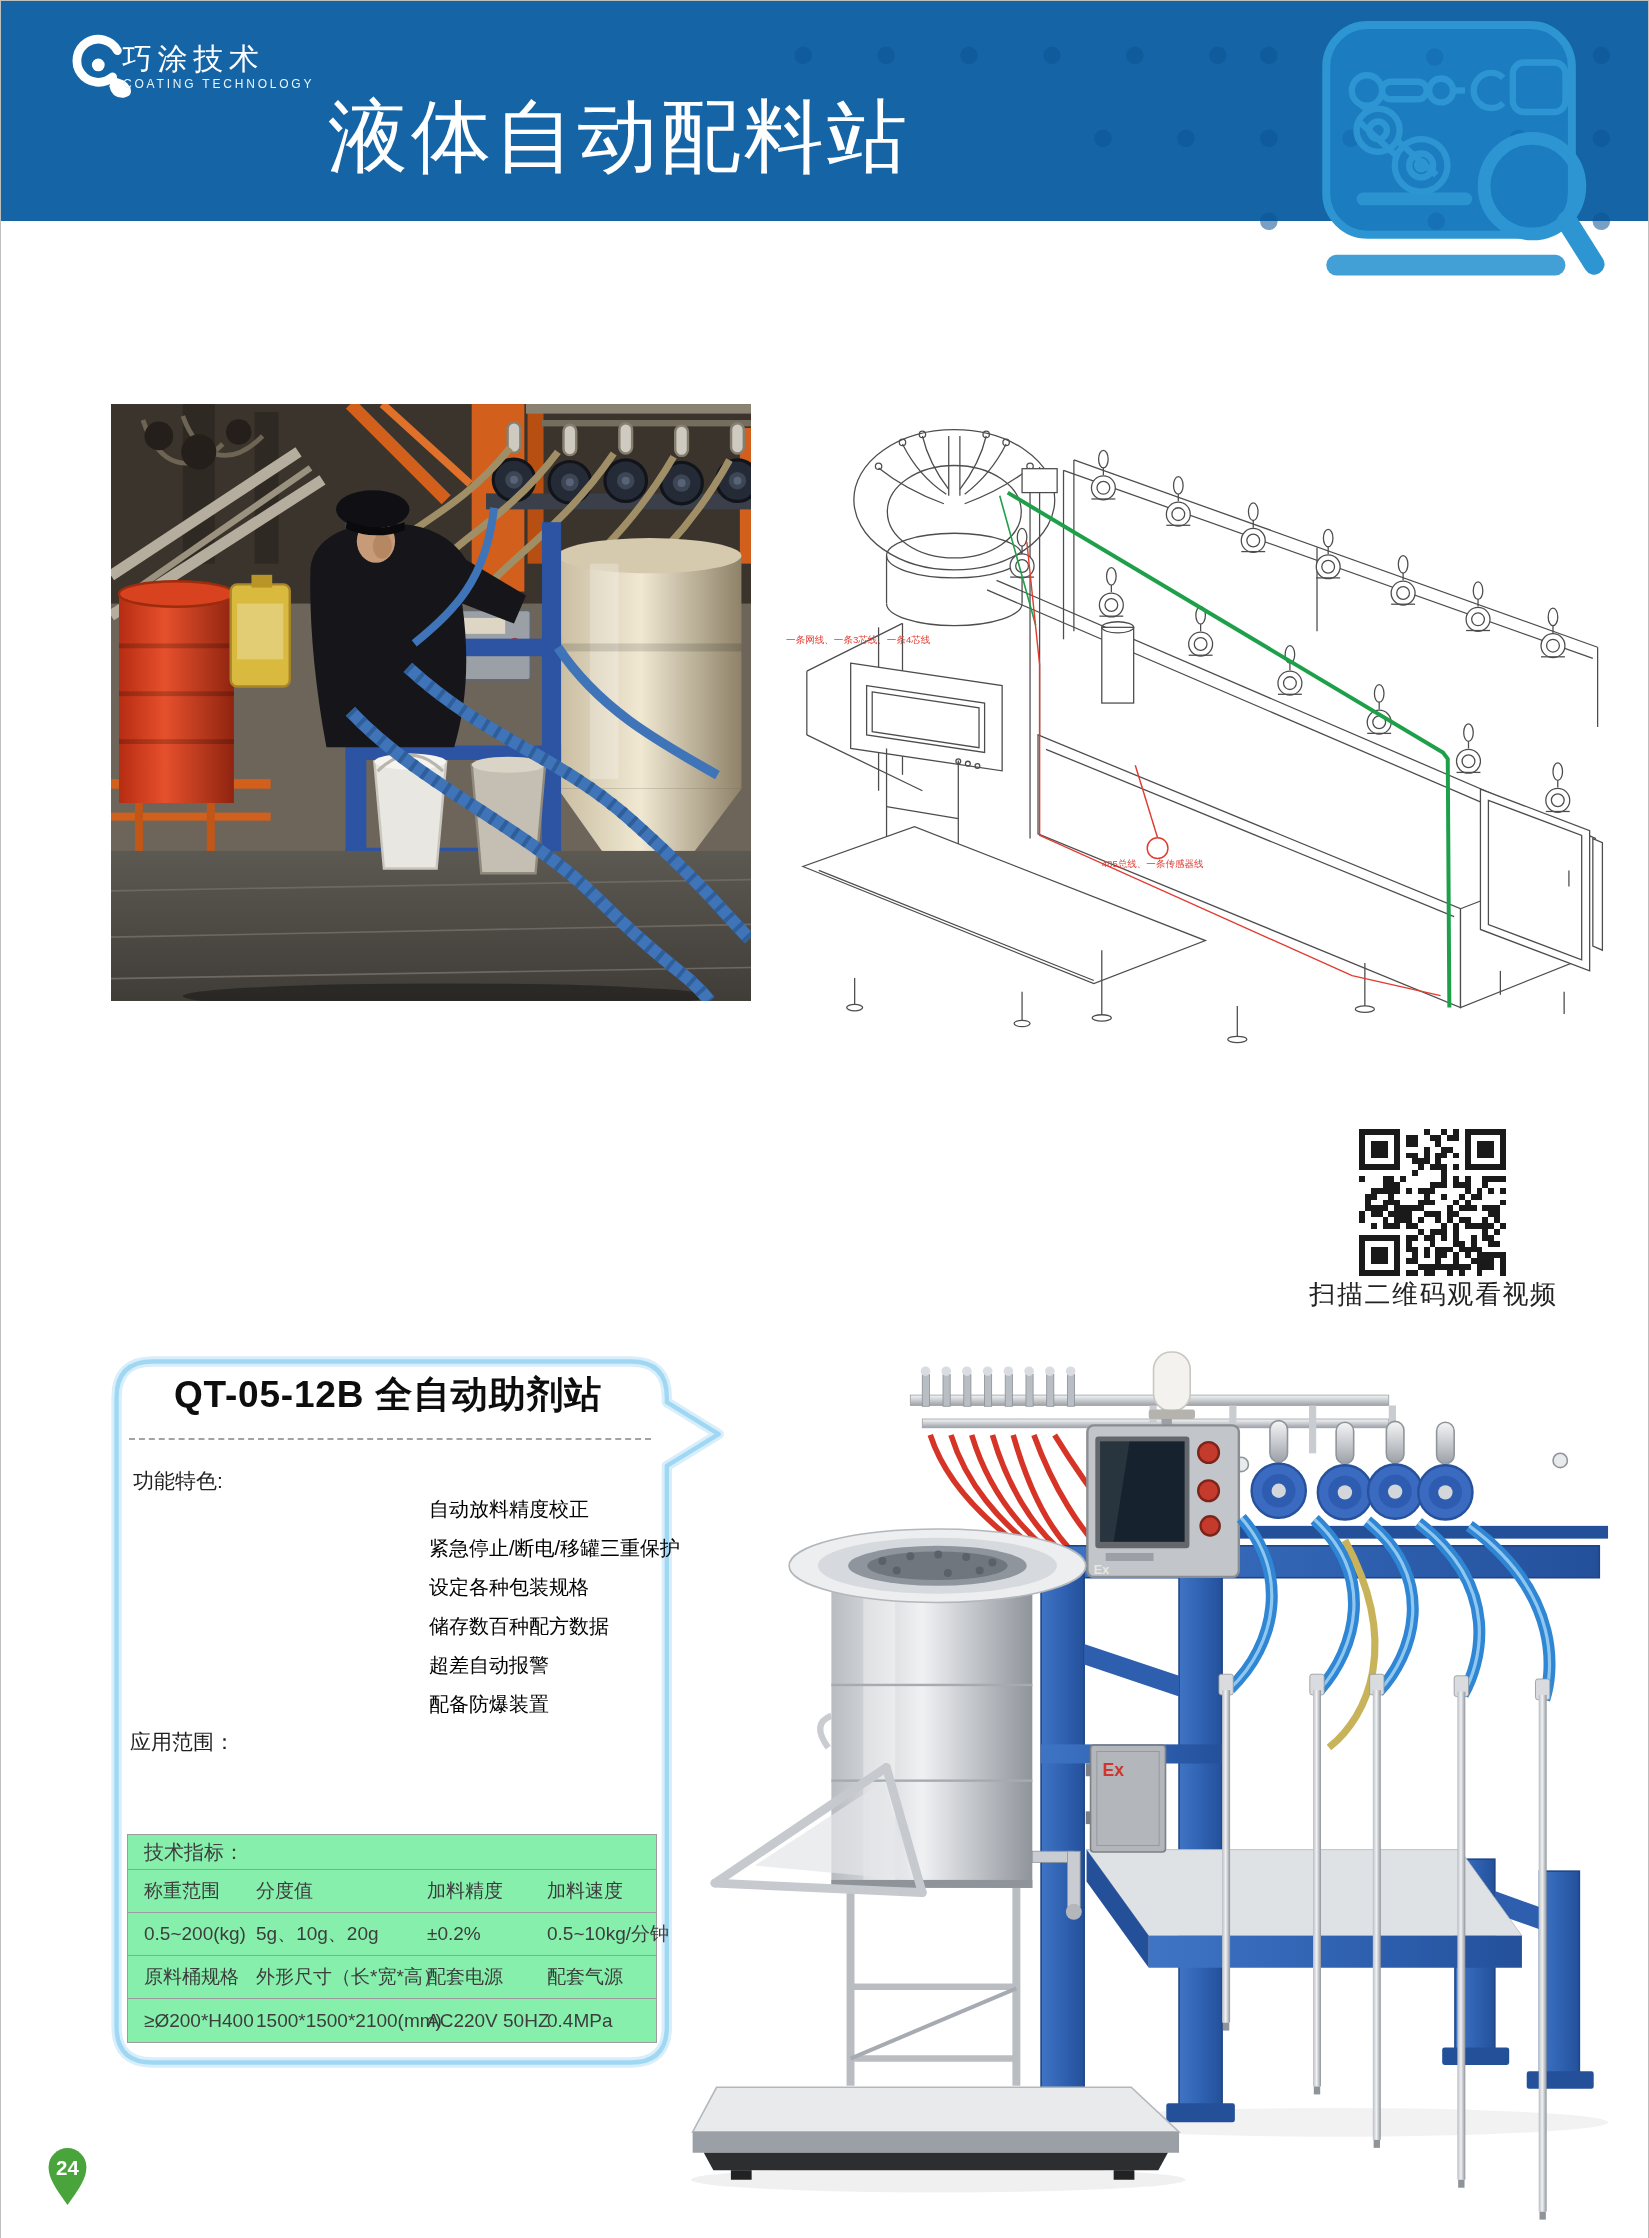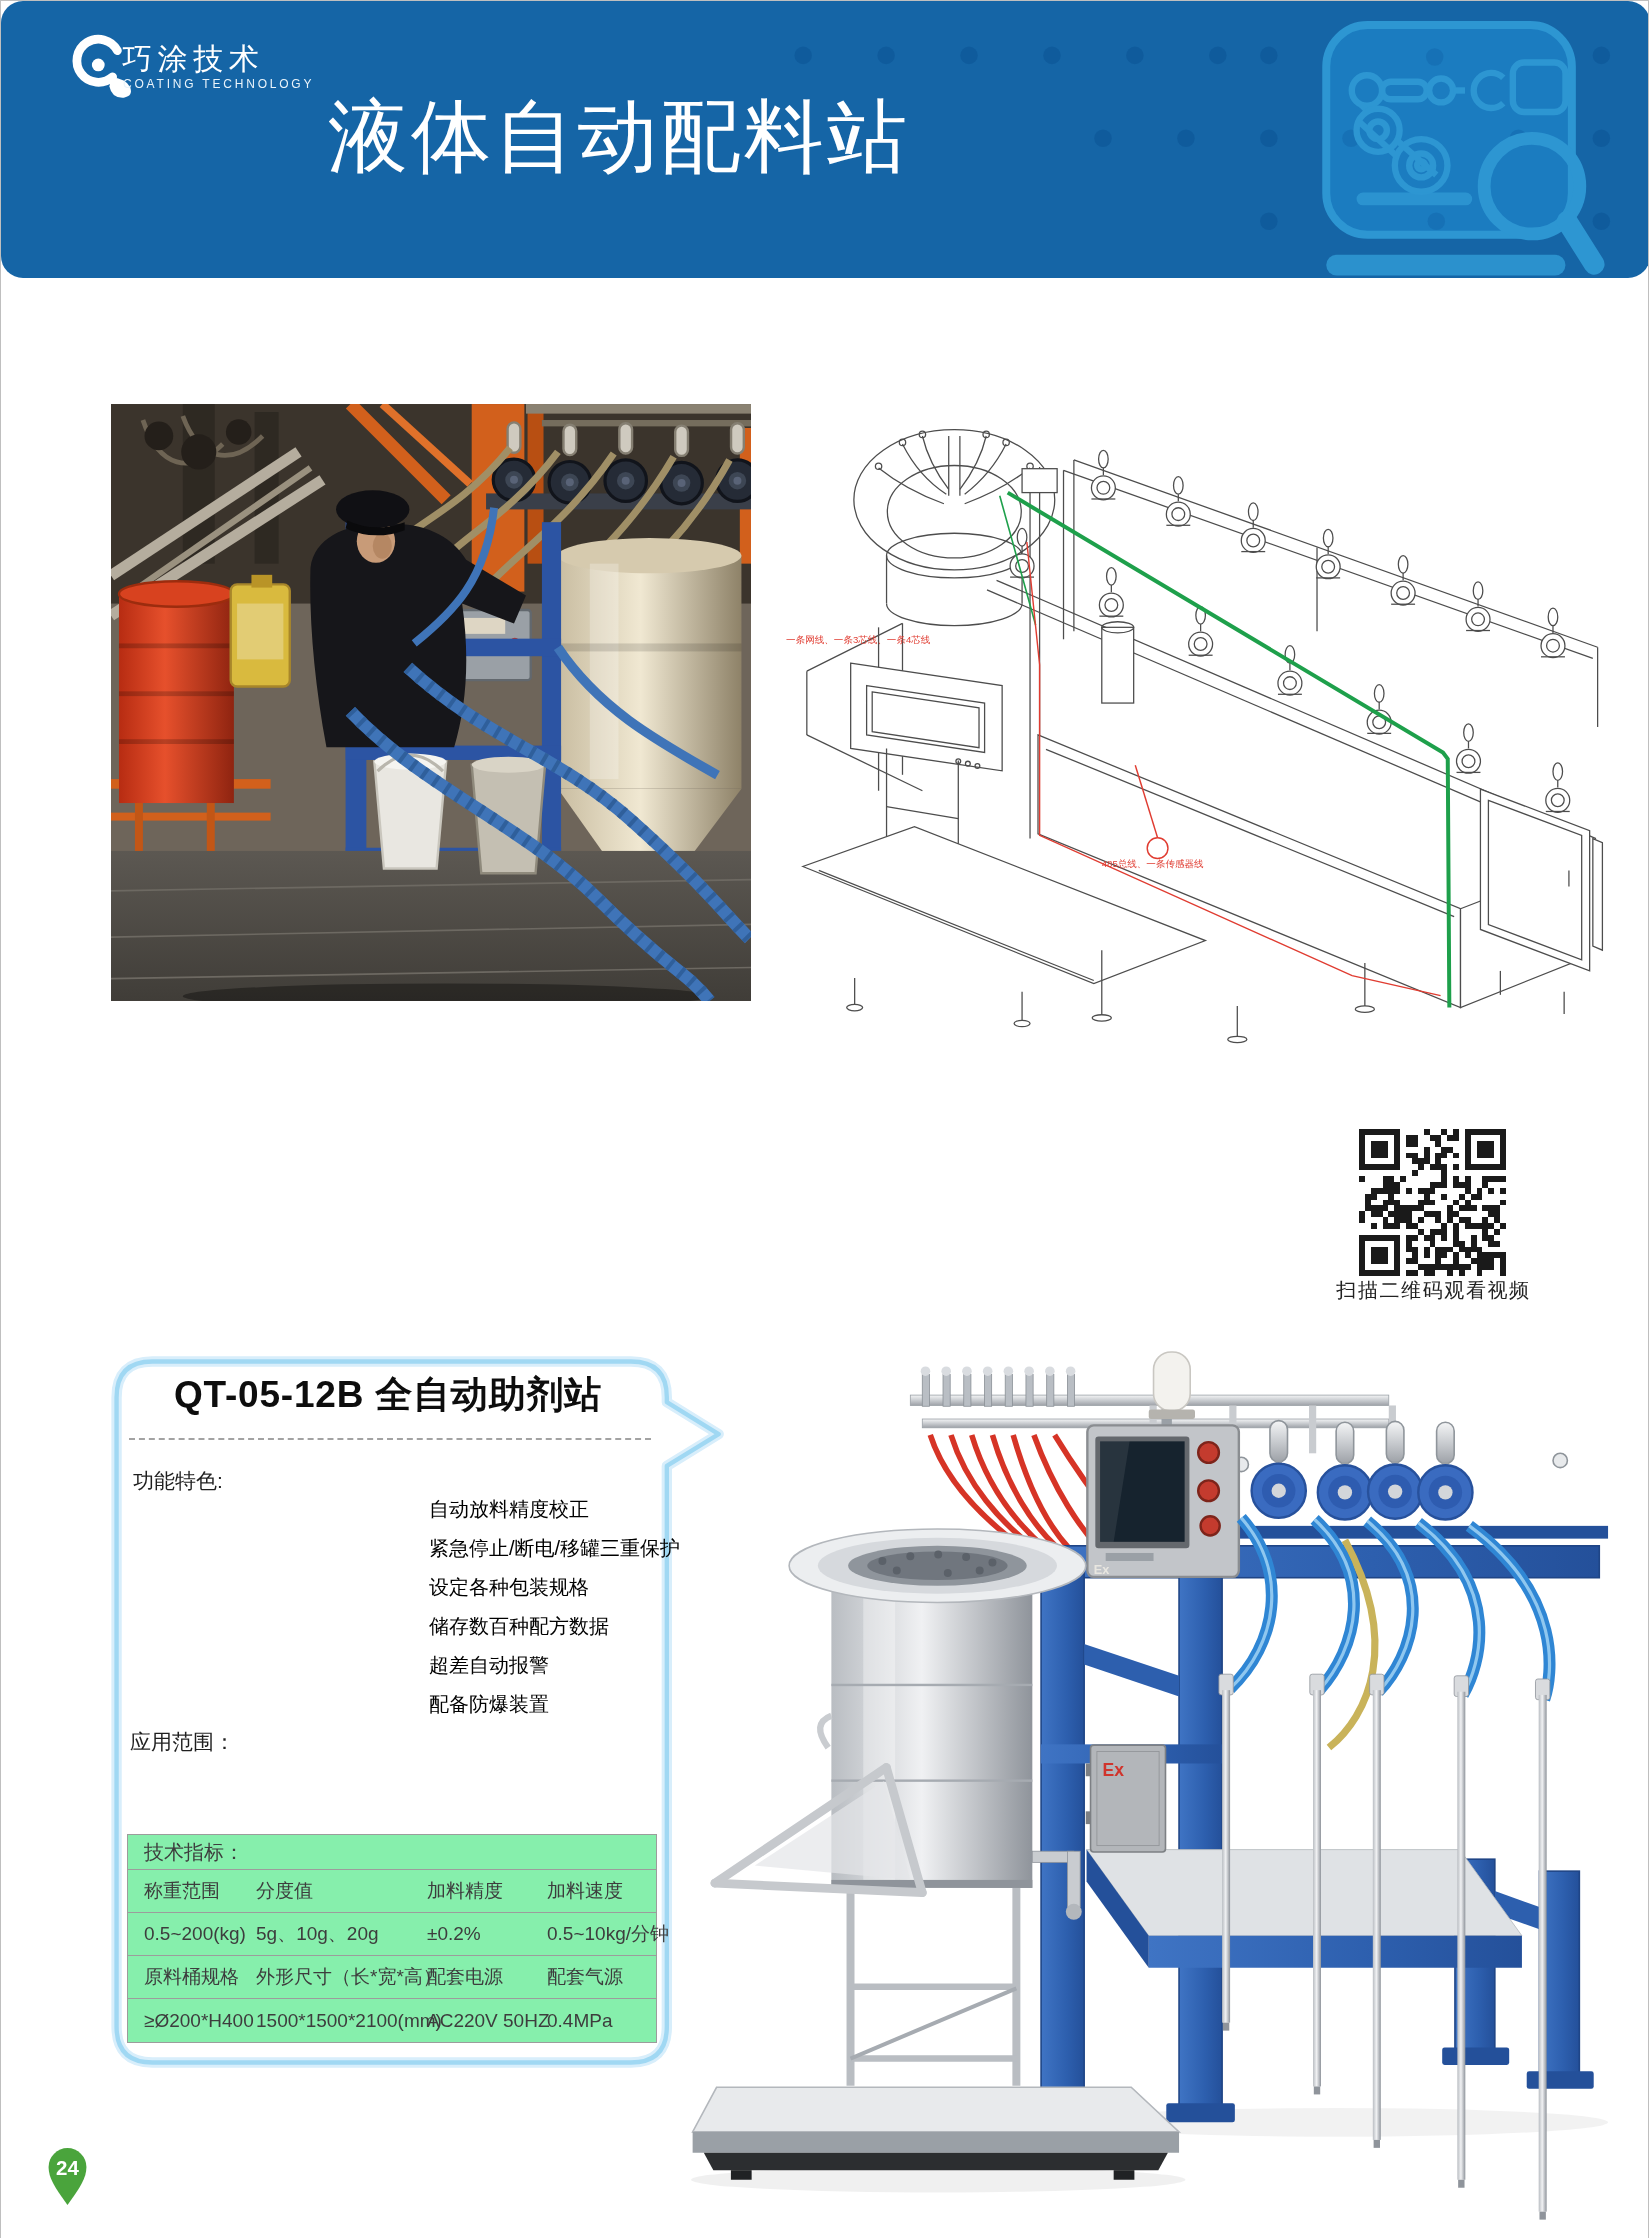--- a/index.html
+++ b/index.html
@@ -1,28 +1,28 @@
 <!DOCTYPE html>
 <html style="font-size:12.8px"><head>
 <meta charset="utf-8">
 <style>
   html,body{margin:0;padding:0;background:#ffffff;}
   body{font-family:"Liberation Sans","DejaVu Sans",sans-serif;}
   #page{position:relative;width:1649px;height:2239px;background:#ffffff;border:0.8px solid #bfbfbf;box-sizing:border-box;overflow:hidden;}
   .abs{position:absolute;}
 
   
-  .header{position:absolute;left:0;top:0;width:1649px;height:277px;background:#1565a6;border-radius:22px;}
+  .header{position:absolute;left:0;top:0;width:1649px;height:220px;background:#1565a6;}
   .logo-cn{position:absolute;left:121px;top:38px;font-size:30px;color:#ffffff;letter-spacing:5.6px;font-weight:500;}
   .logo-en{position:absolute;left:122px;top:76px;font-size:12px;color:#eaf4fb;letter-spacing:2.8px;}
   .page-title{position:absolute;left:223px;top:83px;width:790px;text-align:center;font-size:80px;font-weight:normal;color:#ffffff;letter-spacing:3.2px;}
 
   
   .qr-box{position:absolute;left:1358px;top:1128px;width:147px;height:147px;}
-  .qr-caption{position:absolute;left:1308px;top:1276px;width:249px;text-align:center;font-size:20px;color:#222222;letter-spacing:1.6px;}
+  .qr-caption{position:absolute;left:1308px;top:1276px;width:249px;text-align:center;font-size:26px;color:#222222;letter-spacing:1.6px;}
 
   
   .product-title{position:absolute;left:128px;top:1369px;width:518px;text-align:center;font-size:37px;font-weight:bold;color:#0d0d0d;letter-spacing:0.8px;}
   .dashed-sep{position:absolute;left:128px;top:1437px;width:522px;height:0;border-top:2.4px dashed #a3a3a3;}
   .features-heading{position:absolute;left:132px;top:1466px;font-size:21px;color:#1f1f1f;}
   .features-left{position:absolute;left:132px;top:1493px;width:303px;font-size:20px;line-height:28px;color:#222222;}
   .features-right{position:absolute;left:428px;top:1498px;width:239px;font-size:20px;color:#000000;}
   .features-right .feat-item{height:20px;line-height:20px;margin-bottom:19px;white-space:nowrap;}
   .scope-heading{position:absolute;left:129px;top:1727px;font-size:21px;color:#1f1f1f;}
   .scope-lines{position:absolute;left:152px;top:1759px;width:510px;font-size:21px;line-height:33px;color:#222222;}

